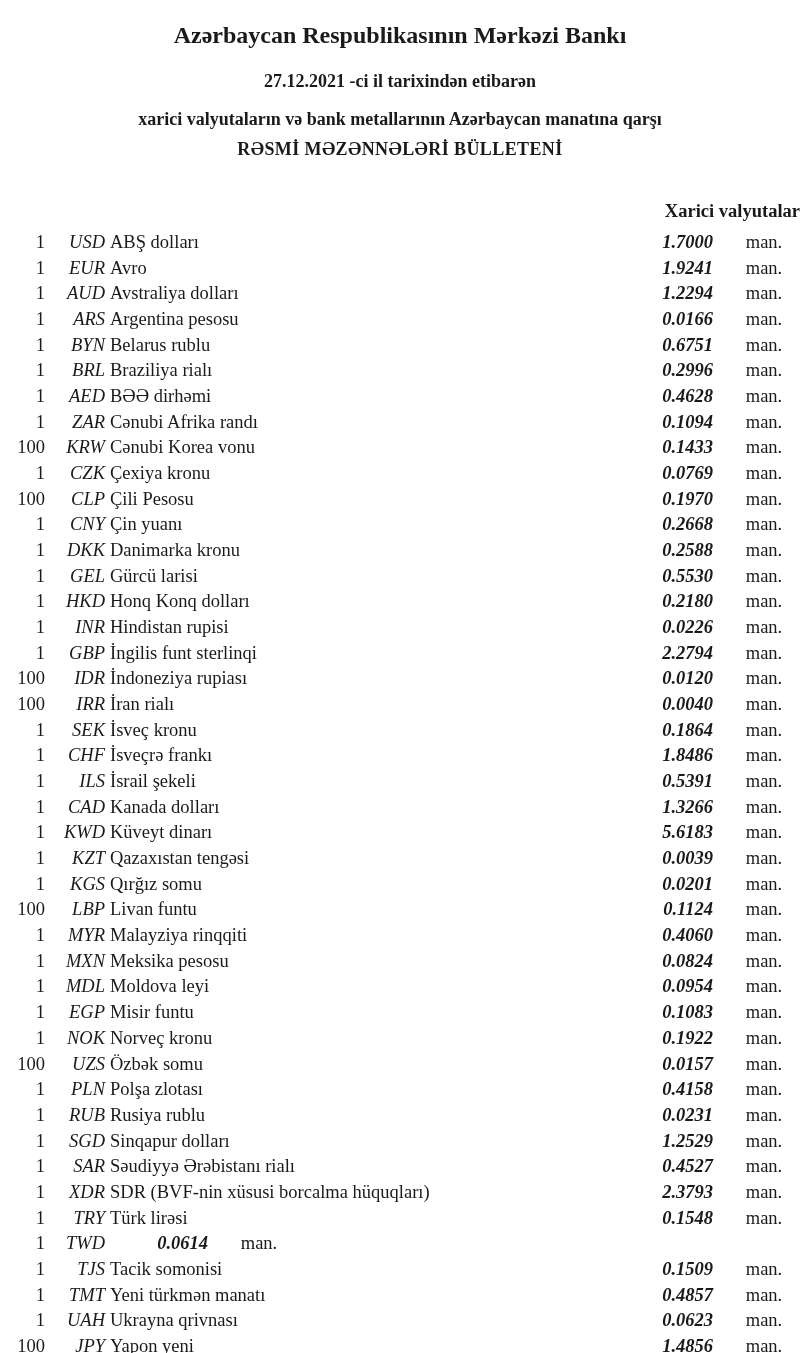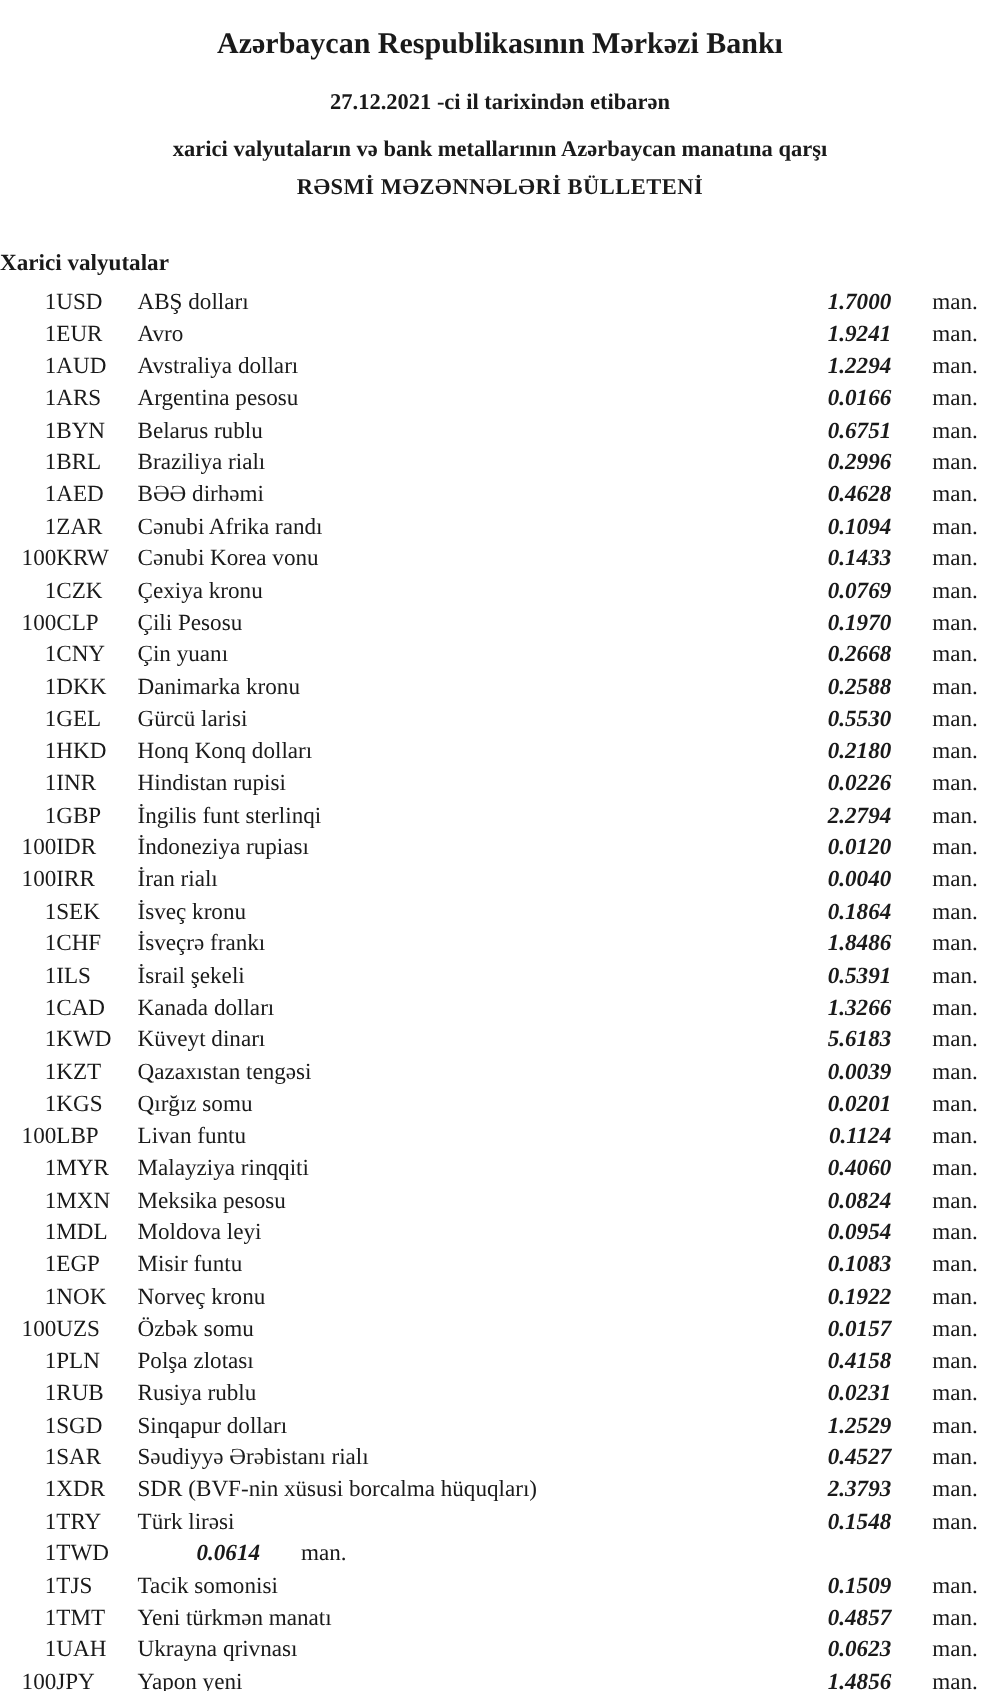--- a/index.html
+++ b/index.html
@@ -35,21 +35,21 @@
     margin-top: 16px;
   }
   .doc-bulletin-line {
     font-size: 18px;
     font-weight: bold;
     line-height: 22px;
     margin-top: 8px;
     letter-spacing: 0.4px;
   }
   .section-title {
-    text-align: left;
+    text-align: right;
     font-size: 18.5px;
     font-weight: bold;
     line-height: 23px;
     margin-top: 40px;
   }
   .rates-table {
     margin-top: 7px;
   }
   .rate-row {
     display: flex;
@@ -58,22 +58,23 @@
     font-size: 18.5px;
     line-height: 25.68px;
   }
   .cell-qty {
     width: 45px;
     text-align: right;
     flex: none;
   }
   .cell-code {
     width: 60px;
-    text-align: left;
+    text-align: right;
     flex: none;
+    font-style: italic;
   }
   .cell-name {
     flex: 1;
     padding-left: 5px;
     white-space: nowrap;
     overflow: hidden;
   }
   .cell-rate {
     width: 118px;
     flex: none;

